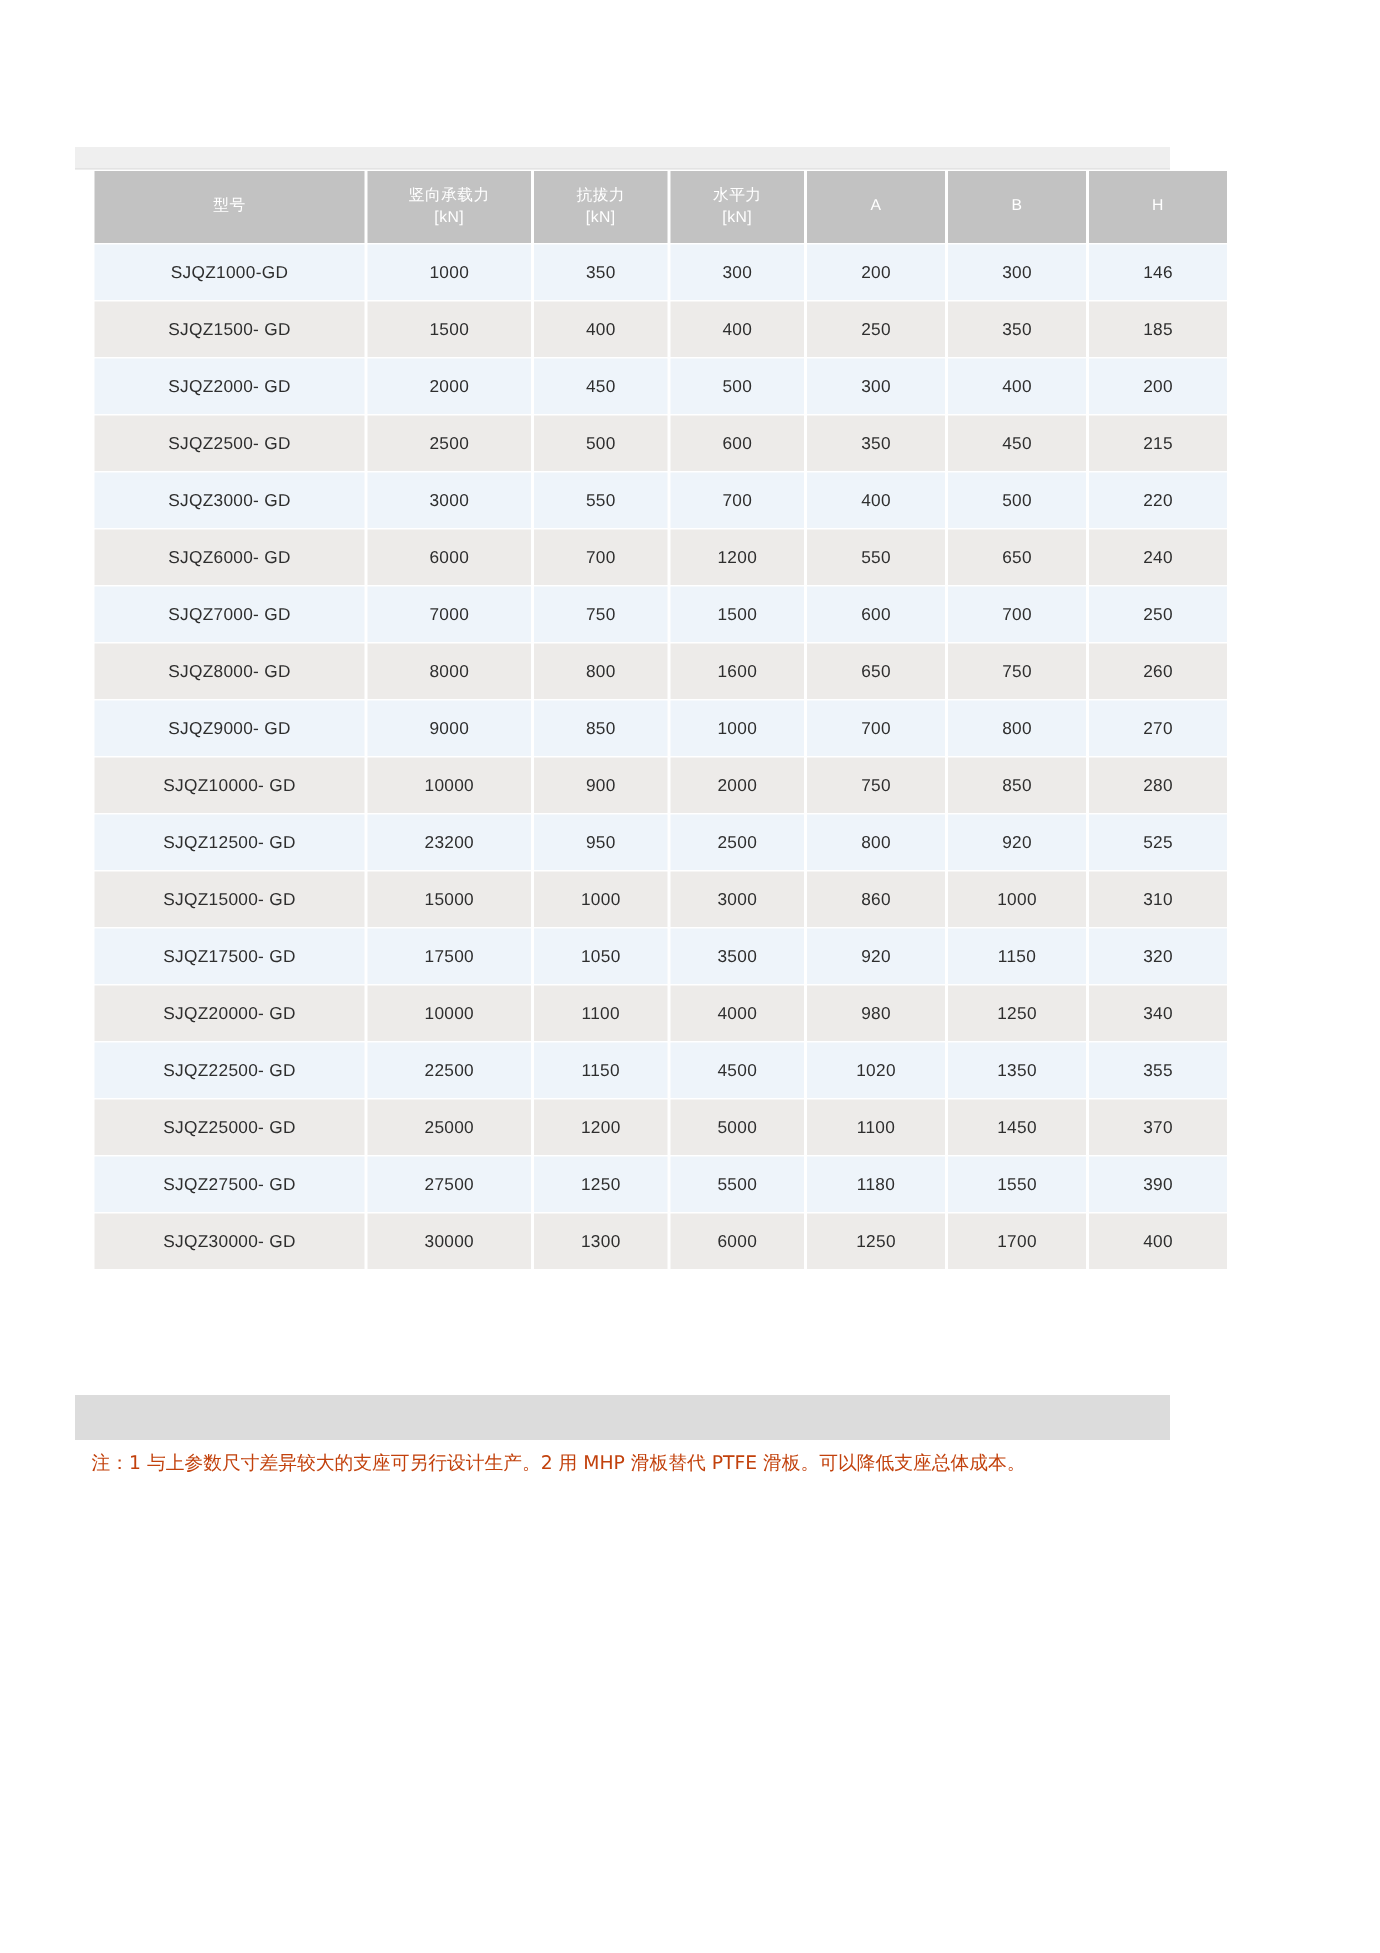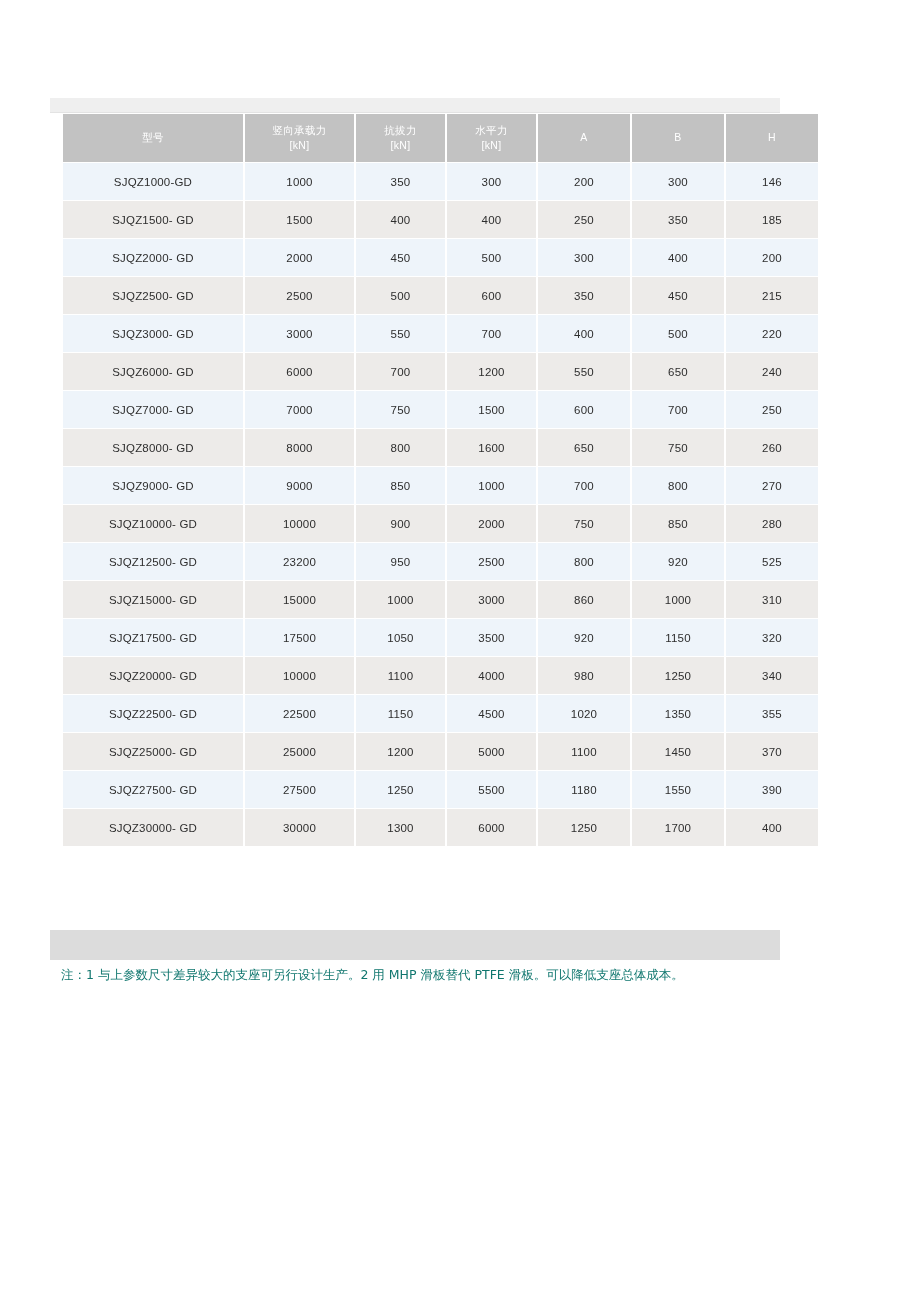--- a/index.html
+++ b/index.html
@@ -96,21 +96,21 @@
     height: 30px;
     background: #dcdcdc;
   }
 
   .note {
     position: absolute;
     left: 61px;
     top: 966px;
     width: 830px;
     font-size: 12.5px;
-    color: #0f766e;
+    color: #c2410c;
     line-height: 1.5;
     white-space: nowrap;
     font-family: "DejaVu Sans", "Liberation Sans", sans-serif;
   }
 </style>
 </head>
 <body>
 
 <div id="page">
 

